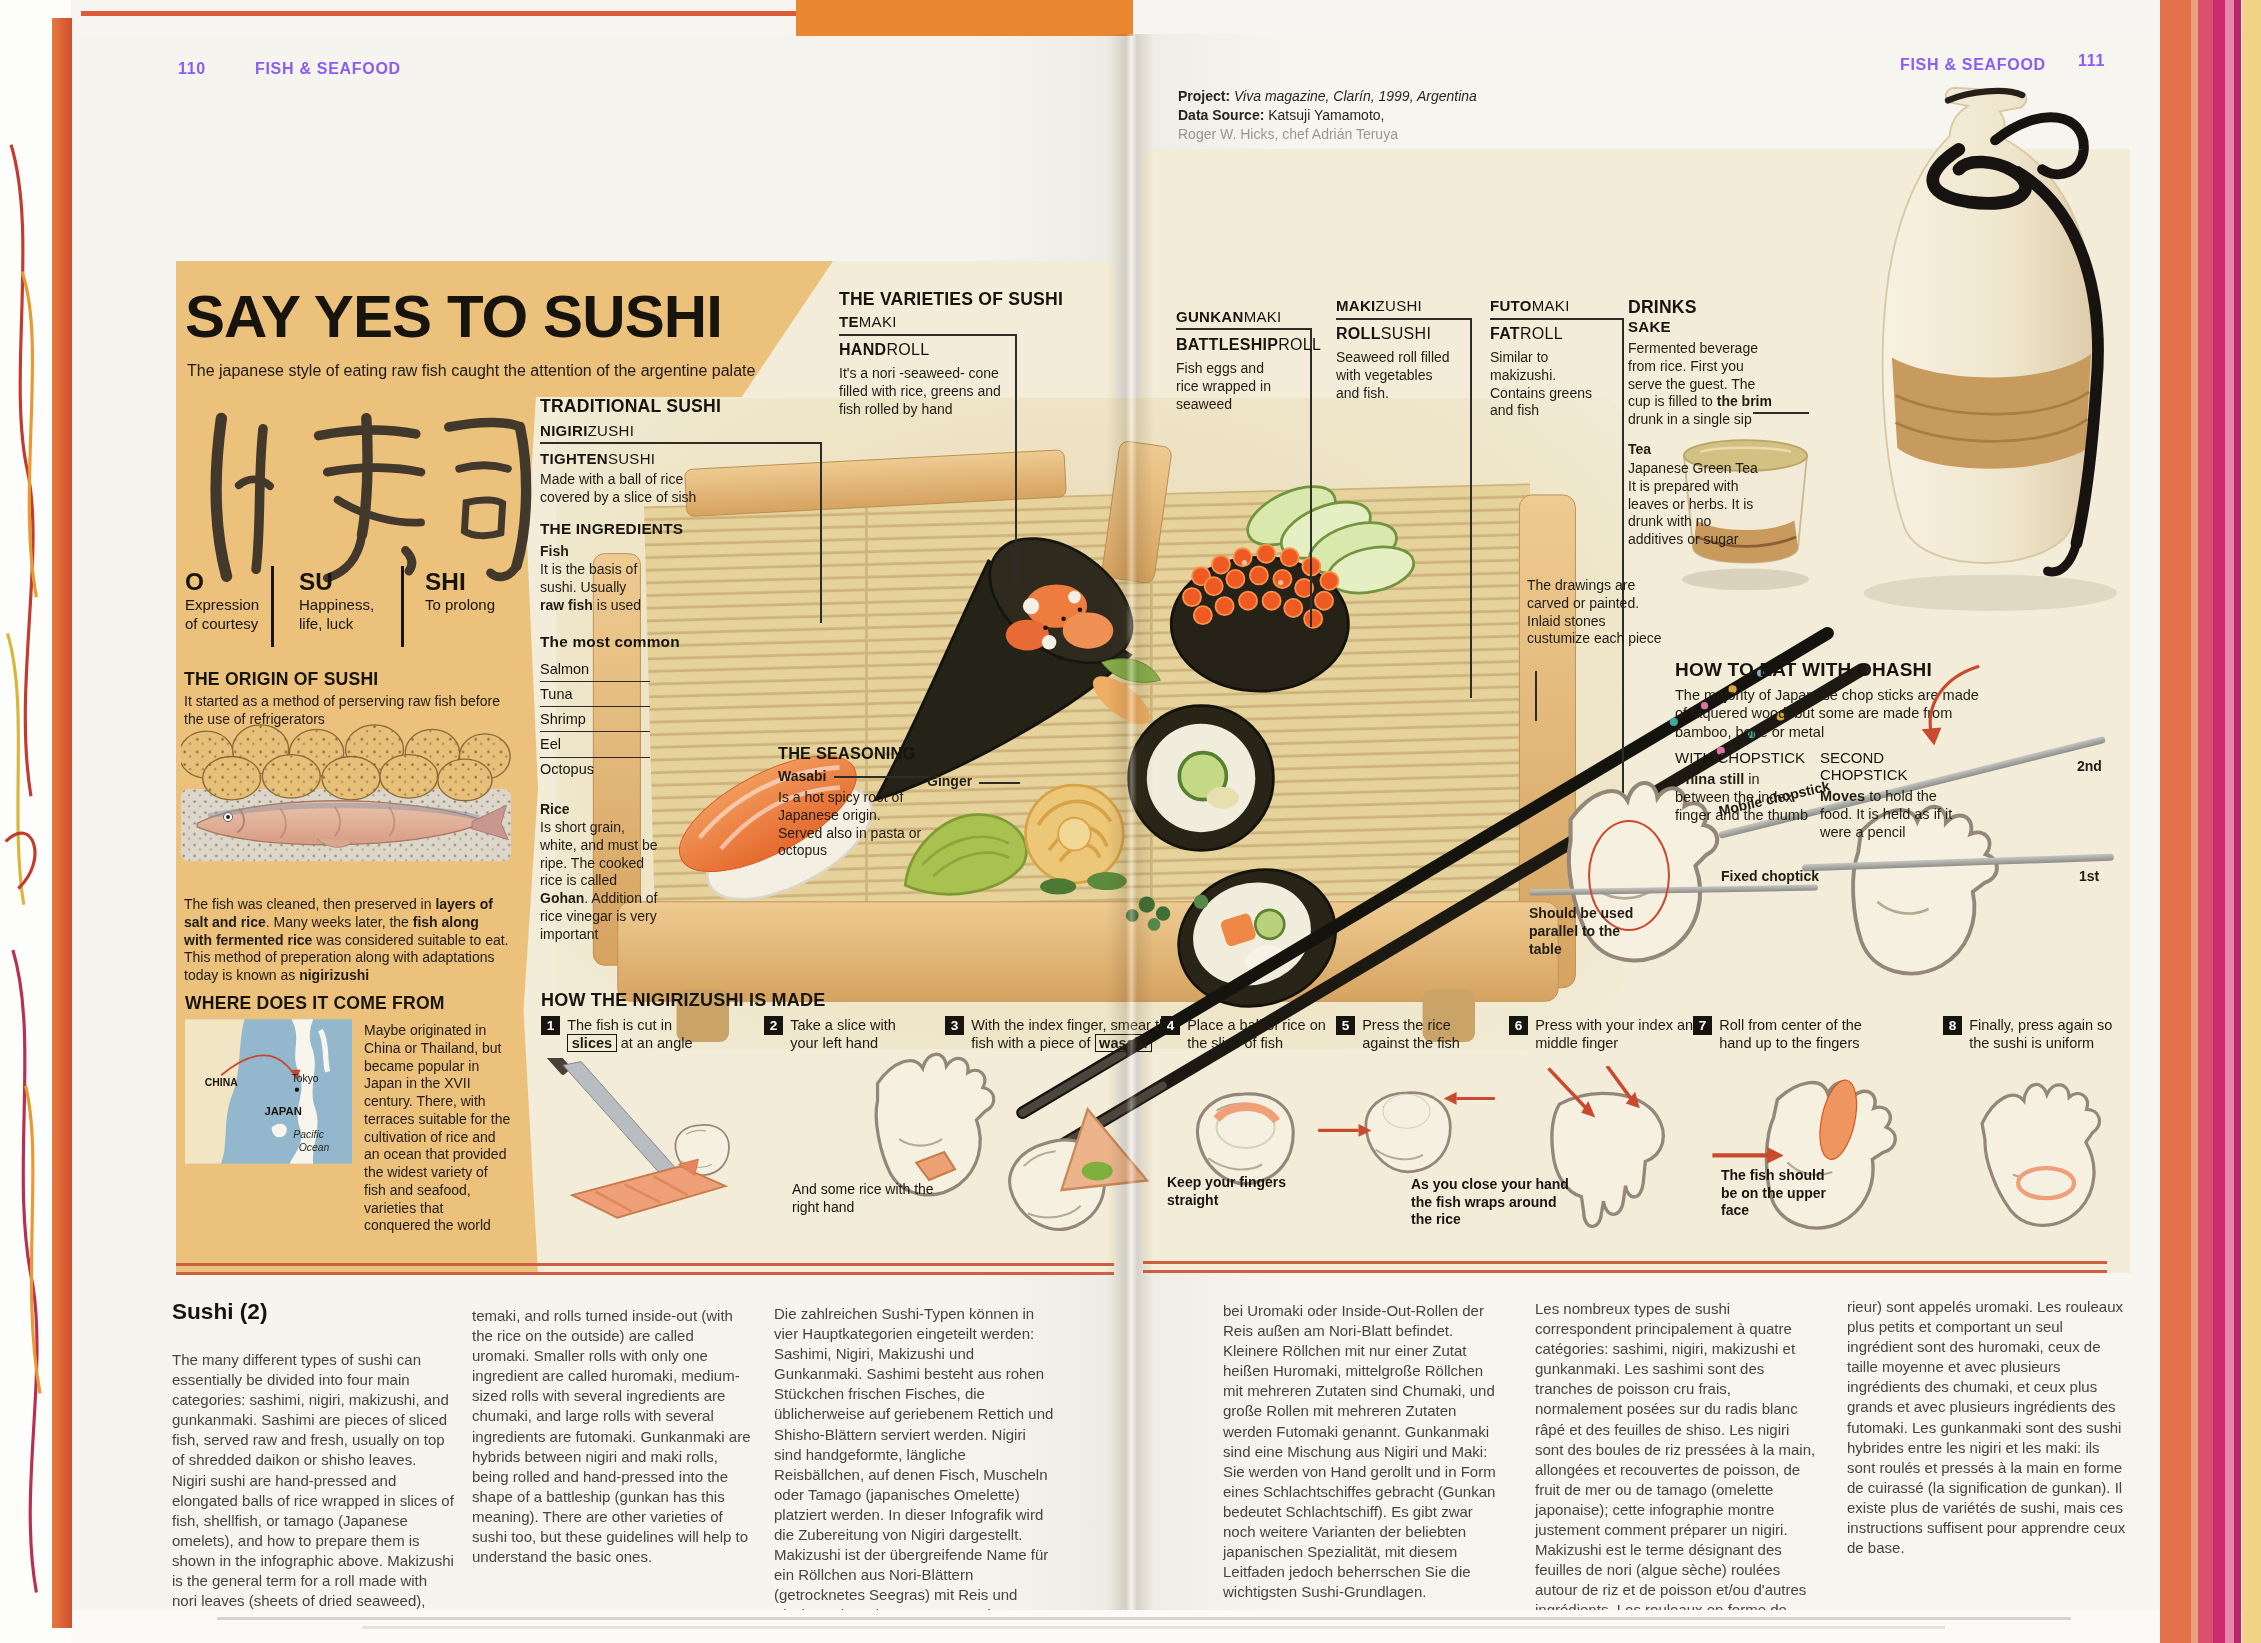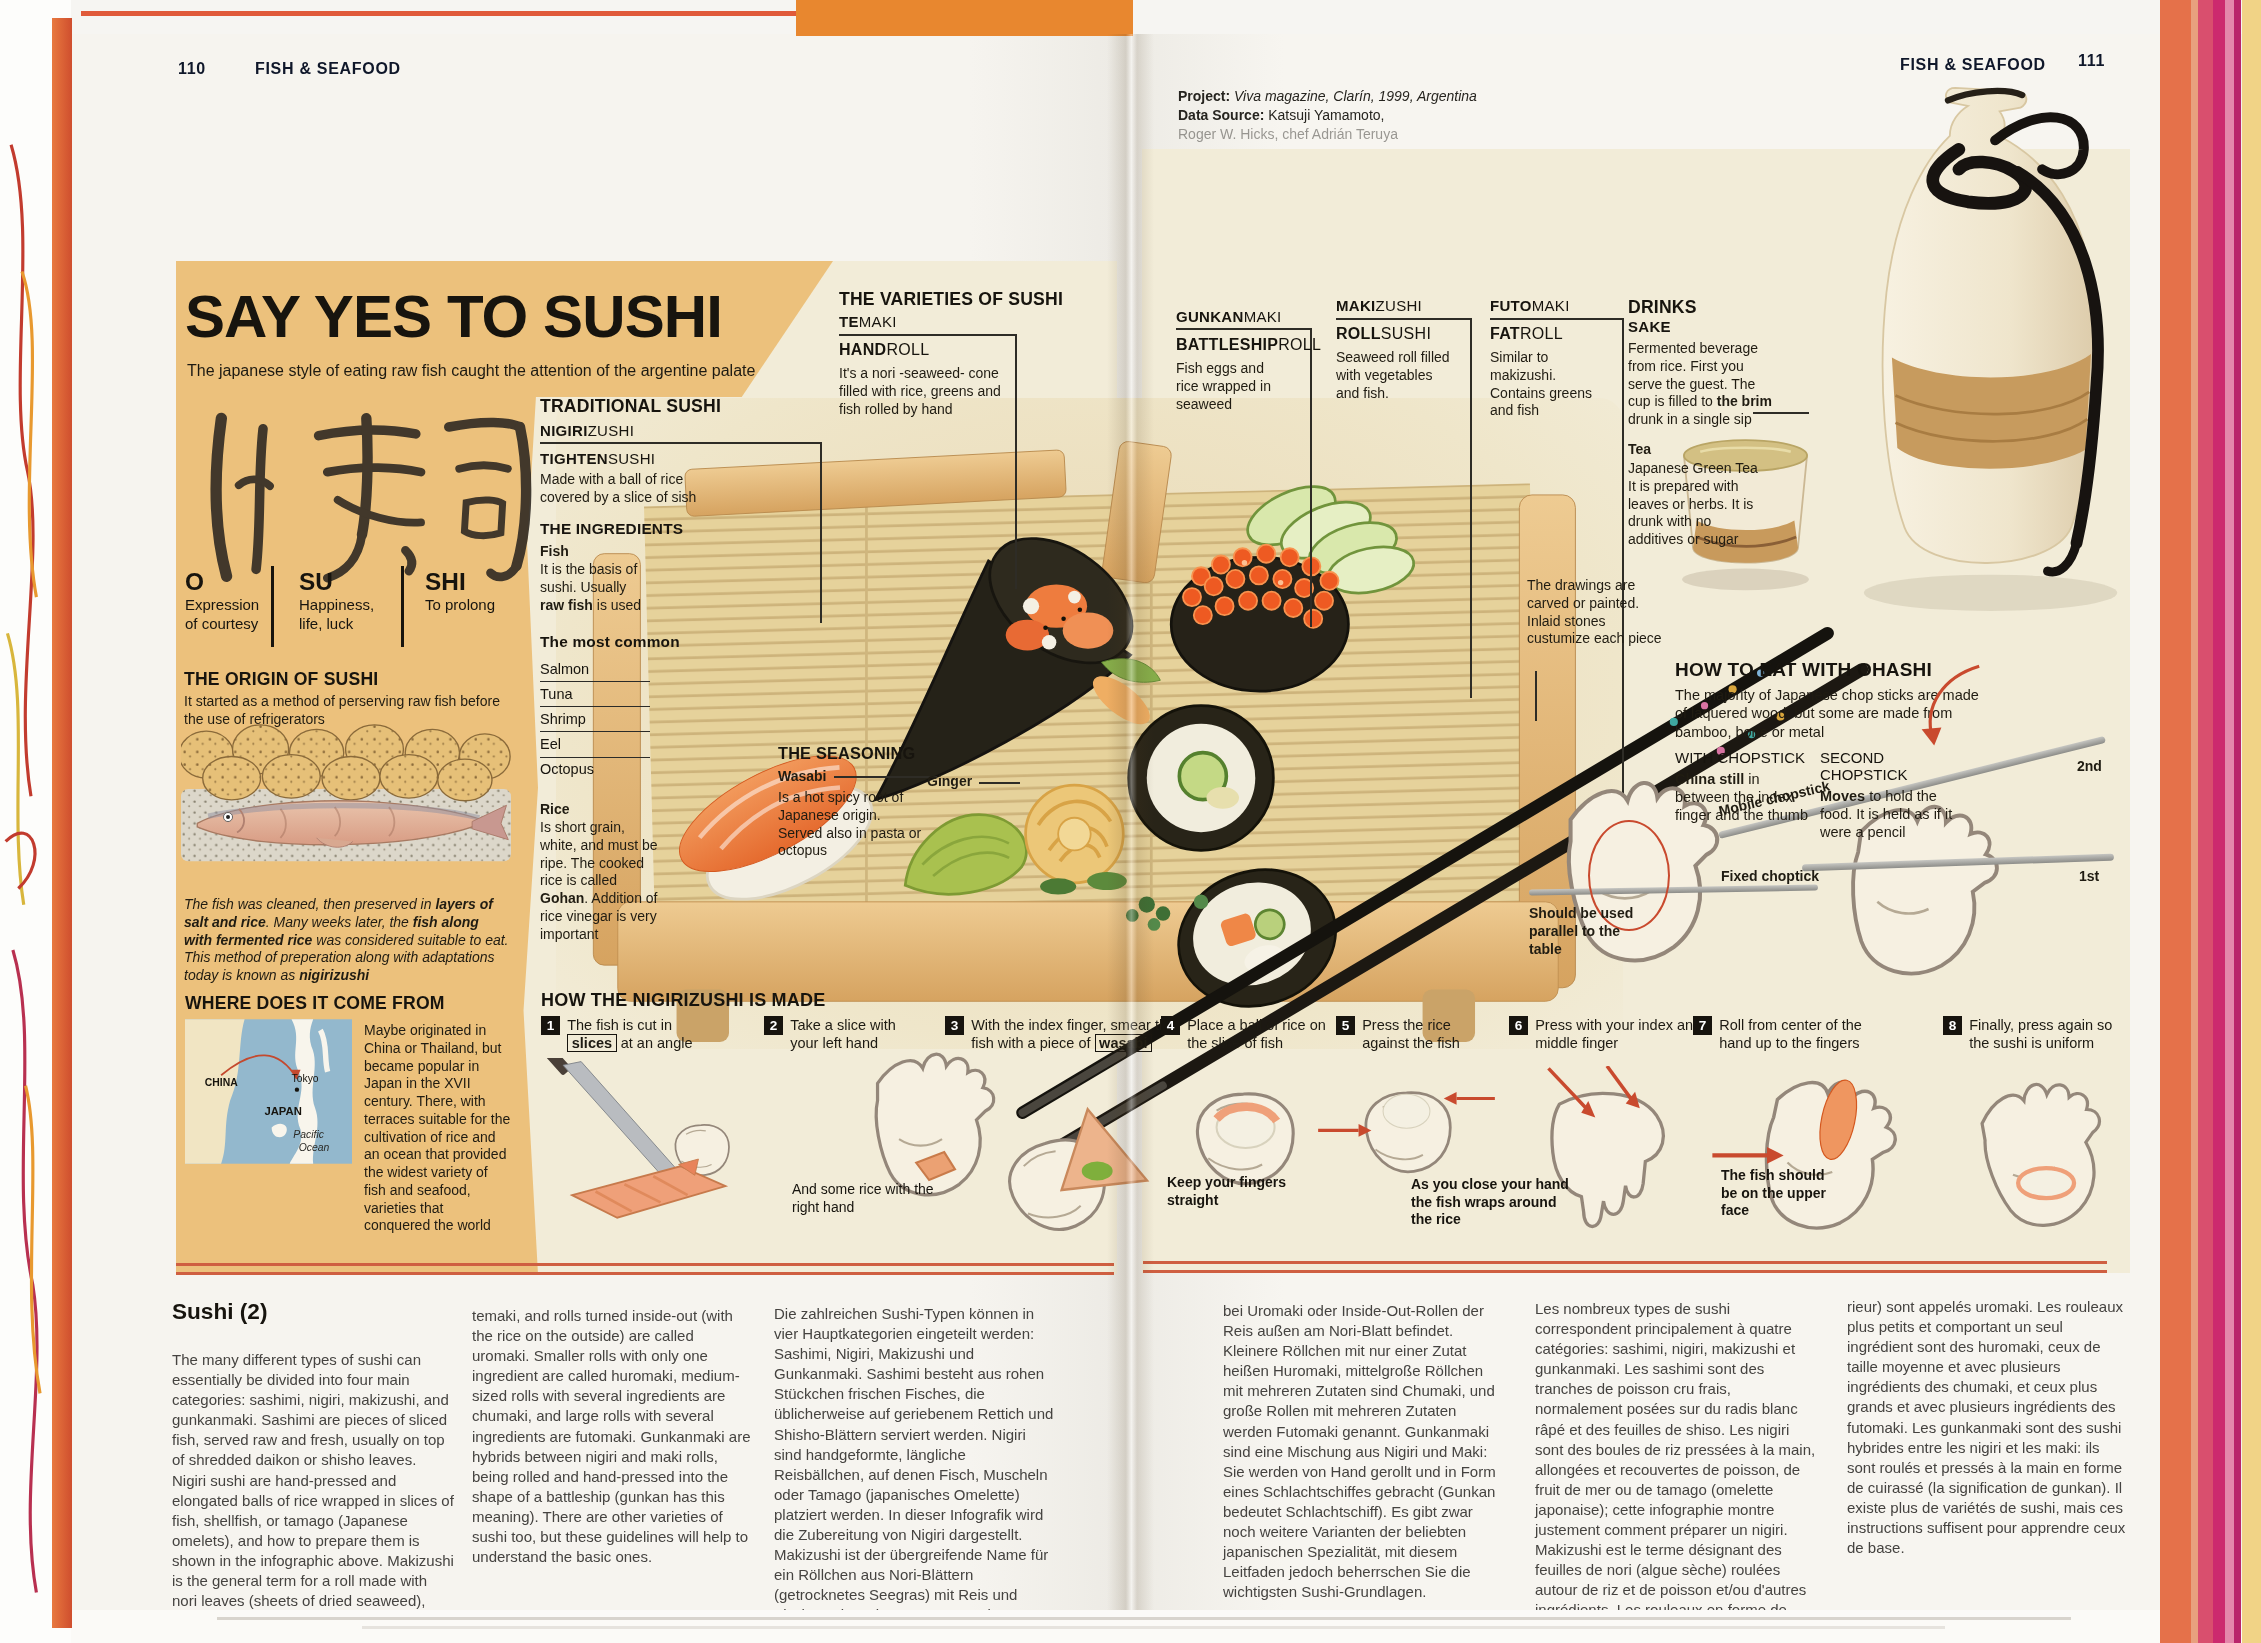--- a/index.html
+++ b/index.html
@@ -18,21 +18,21 @@
   
   .edge-top{left:0;top:0;width:2262px;height:34px;background:#f6f5f2;z-index:30;}
   .edge-top-orange{left:796px;top:0;width:337px;height:36px;background:#e8872f;z-index:31;}
   .edge-top-line{left:81px;top:11px;width:724px;height:4.5px;background:#e05a3a;z-index:31;}
   .edge-left{left:0;top:0;width:71px;height:1644px;background:#fdfdfb;z-index:32;}
   .edge-left-band{left:52px;top:18px;width:20px;height:1610px;background:linear-gradient(to right,#e8793f,#cf4e2e);z-index:33;}
   .edge-right{top:0;height:1644px;z-index:32;}
   .edge-bottom{left:0;top:1610px;width:2262px;height:33px;background:#fbfaf7;z-index:30;}
   .edge-bottom-line{height:2.7px;background:#d8d4cd;z-index:31;}
   
-  .pagehead{font-size:16px;font-weight:bold;letter-spacing:0.7px;color:#0f172a;}
+  .pagehead{font-size:16px;font-weight:bold;letter-spacing:0.7px;color:#8b5cf6;}
   .credit{font-size:14px;color:#26241f;line-height:1.35;}
   .title{font-size:60px;font-weight:bold;letter-spacing:-0.9px;color:#17140e;}
   .subtitle{font-size:16px;color:#1d1a12;}
   .sech{font-size:17.6px;font-weight:bold;letter-spacing:0.2px;color:#17140e;}
   .subh{font-size:15px;letter-spacing:0.3px;color:#17140e;}
   .body15{font-size:14px;line-height:1.27;color:#201c12;}
   .syl{font-size:24.4px;font-weight:bold;}
   .sylm{font-size:15px;line-height:1.25;}
   .lead{background:#2e2c26;width:1.8px;z-index:24;}
   .leadh{background:#2e2c26;height:1.8px;z-index:24;}
@@ -160,21 +160,21 @@
     <path d="M18 112 C55 92 140 84 210 88 C270 92 312 100 338 110 C310 122 265 132 195 135 C115 138 50 130 18 116 Z" fill="url(#fishgrad)" stroke="#a87a62" stroke-width="1.5"></path>
     <path d="M30 104 C100 90 250 86 330 106" stroke="#8f8fa0" stroke-width="6" opacity=".5" fill="none"></path>
     <path d="M322 110 L360 92 L354 112 L362 130 L322 118 Z" fill="#c89890" stroke="#a87868"></path>
     <circle cx="52" cy="105" r="5" fill="#fff" stroke="#555"></circle>
       <circle cx="52" cy="105" r="2.2" fill="#222"></circle>
     <path d="M64 96 C72 104 72 116 62 122" stroke="#b08070" stroke-width="2" fill="none"></path>
     <path d="M150 128 C160 140 180 142 190 132" fill="#d8a890" stroke="#b08070"></path>
     <path d="M110 96 C118 106 118 120 110 128 M170 94 C178 104 178 118 170 126 M230 94 C238 104 238 118 230 126" stroke="rgba(150,100,80,.4)" stroke-width="2" fill="none"></path>
   </svg>
 
-  <div class="abs body15" style="left:184px;top:896px;width:326px;z-index:26;font-style:italic;">
+  <div class="abs body15" style="left:184px;top:896px;width:326px;z-index:26;">
     <span>The fish was cleaned, then preserved in </span><span class="b">layers of salt and rice</span><span>. Many weeks later, the </span><span class="b">fish along with fermented rice</span><span> was considered suitable to eat.</span><br>
     <span>This method of preperation along with adaptations today is known as </span><span class="b">nigirizushi</span>
   </div>
 
   <div class="abs sech" style="left:185px;top:993px;z-index:26;">WHERE DOES IT COME FROM</div>
   <svg class="abs" style="left:185px;top:1019px;z-index:26;" width="167" height="145" viewBox="0 0 185 160">
     <rect width="185" height="160" fill="#93b8cd"></rect>
     <path d="M0 0 L66 0 C58 28 64 58 50 90 C42 118 48 138 40 160 L0 160 Z" fill="#f1e5c3"></path>
     <path d="M118 0 C130 22 116 38 126 58 C136 82 118 98 128 122 C132 140 120 150 116 160 L142 160 C140 140 152 120 144 98 C136 76 150 52 140 30 C136 16 140 6 142 0 Z" fill="#f8f5ec"></path>
     <path d="M96 120 C104 112 116 116 112 126 C108 134 96 132 96 120 Z" fill="#f8f5ec"></path>

